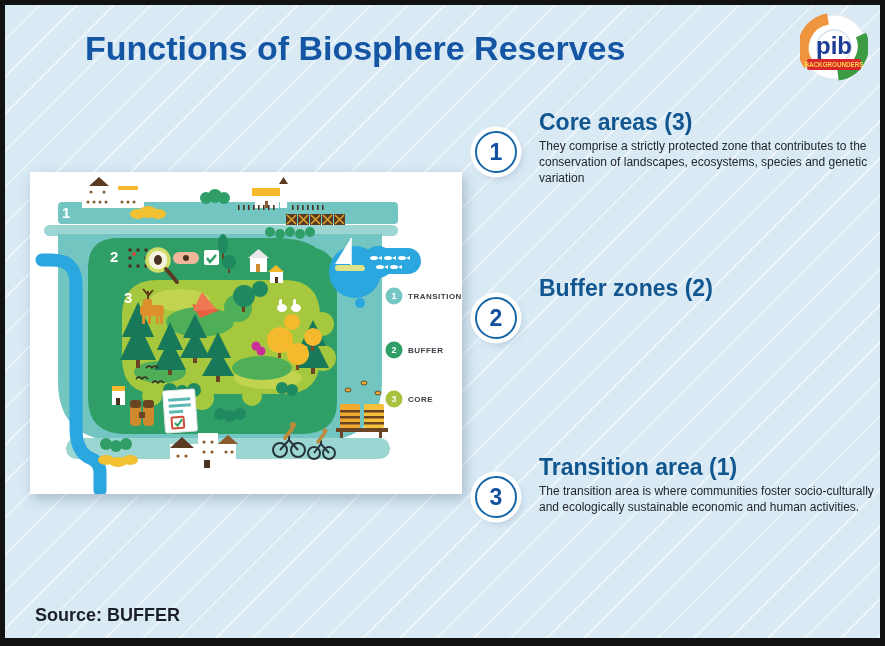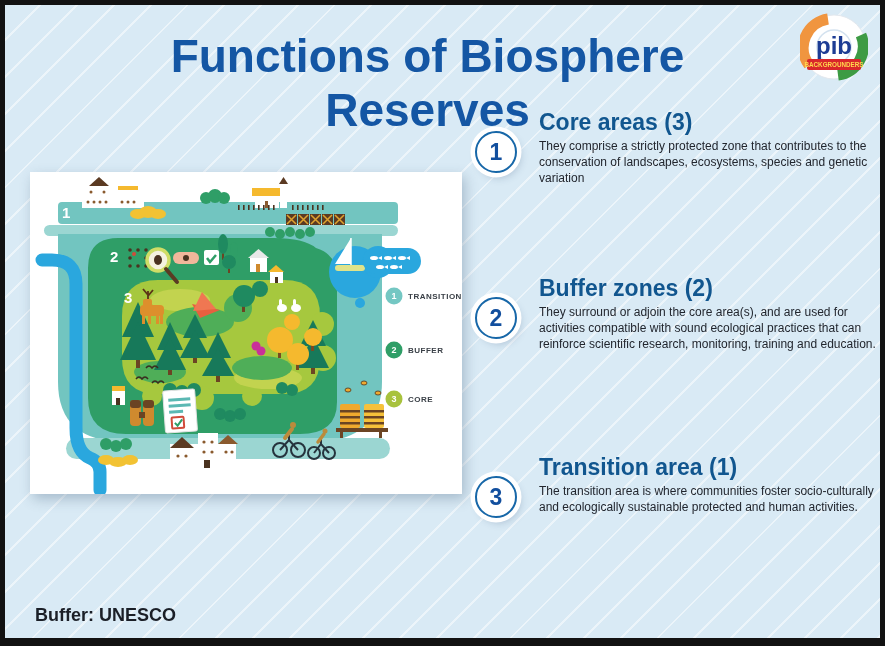--- a/index.html
+++ b/index.html
@@ -11,22 +11,22 @@
     border-bottom-width:8px;
     background-color:#d9eaf5;
     background-image:repeating-linear-gradient(135deg,
       rgba(255,255,255,0.0) 0px, rgba(255,255,255,0.0) 24px,
       rgba(255,255,255,0.5) 24px, rgba(255,255,255,0.5) 26px);
     overflow:hidden;
     font-family:"Liberation Sans",sans-serif;
   }
   .title{
     position:absolute;left:80px;right:110px;top:24px;
-    margin:0;text-align:center;
-    font-size:46px;font-weight:700;color:#1456a4;letter-spacing:0px;
+    margin:0;text-align:left;
+    font-size:34px;font-weight:700;color:#1456a4;letter-spacing:0px;
   }
   .logo{position:absolute;top:4px;right:12px;width:68px;height:80px;}
   .card{
     position:absolute;left:25px;top:167px;width:432px;height:322px;
     background:#ffffff;
     box-shadow:3px 5px 12px rgba(50,80,110,0.30);
   }
   .info-sec{position:absolute;left:462px;width:420px;display:flex;gap:14px;}
   .circle-wrap{width:58px;flex:0 0 58px;display:flex;justify-content:center;align-items:flex-start;padding-top:22px;}
   .num-circle{
@@ -423,31 +423,30 @@
   </section>
 
   <section class="info-sec" style="top:270px">
     <div class="circle-wrap">
       <div class="num-circle">
         <span>2</span>
       </div>
     </div>
     <div class="sec-text">
       <h2 class="sec-heading">Buffer zones (2)</h2>
-      <p class="sec-body">They surround or adjoin the core area(s), and are used for activities compatible with sound ecological practices that can reinforce scientific research, monitoring, training and education.</p>
     </div>
   </section>
 
   <section class="info-sec" style="top:449px">
     <div class="circle-wrap">
       <div class="num-circle">
         <span>3</span>
       </div>
     </div>
     <div class="sec-text">
       <h2 class="sec-heading">Transition area (1)</h2>
-      <p class="sec-body">The transition area is where communities foster socio-culturally and ecologically sustainable protected and human activities.</p>
+      <p class="sec-body">The transition area is where communities foster socio-culturally and ecologically sustainable economic and human activities.</p>
     </div>
   </section>
 
-  <div class="source">Buffer: UNESCO</div>
+  <div class="source">Source: BUFFER</div>
 
 </div>
 
 </body></html>

